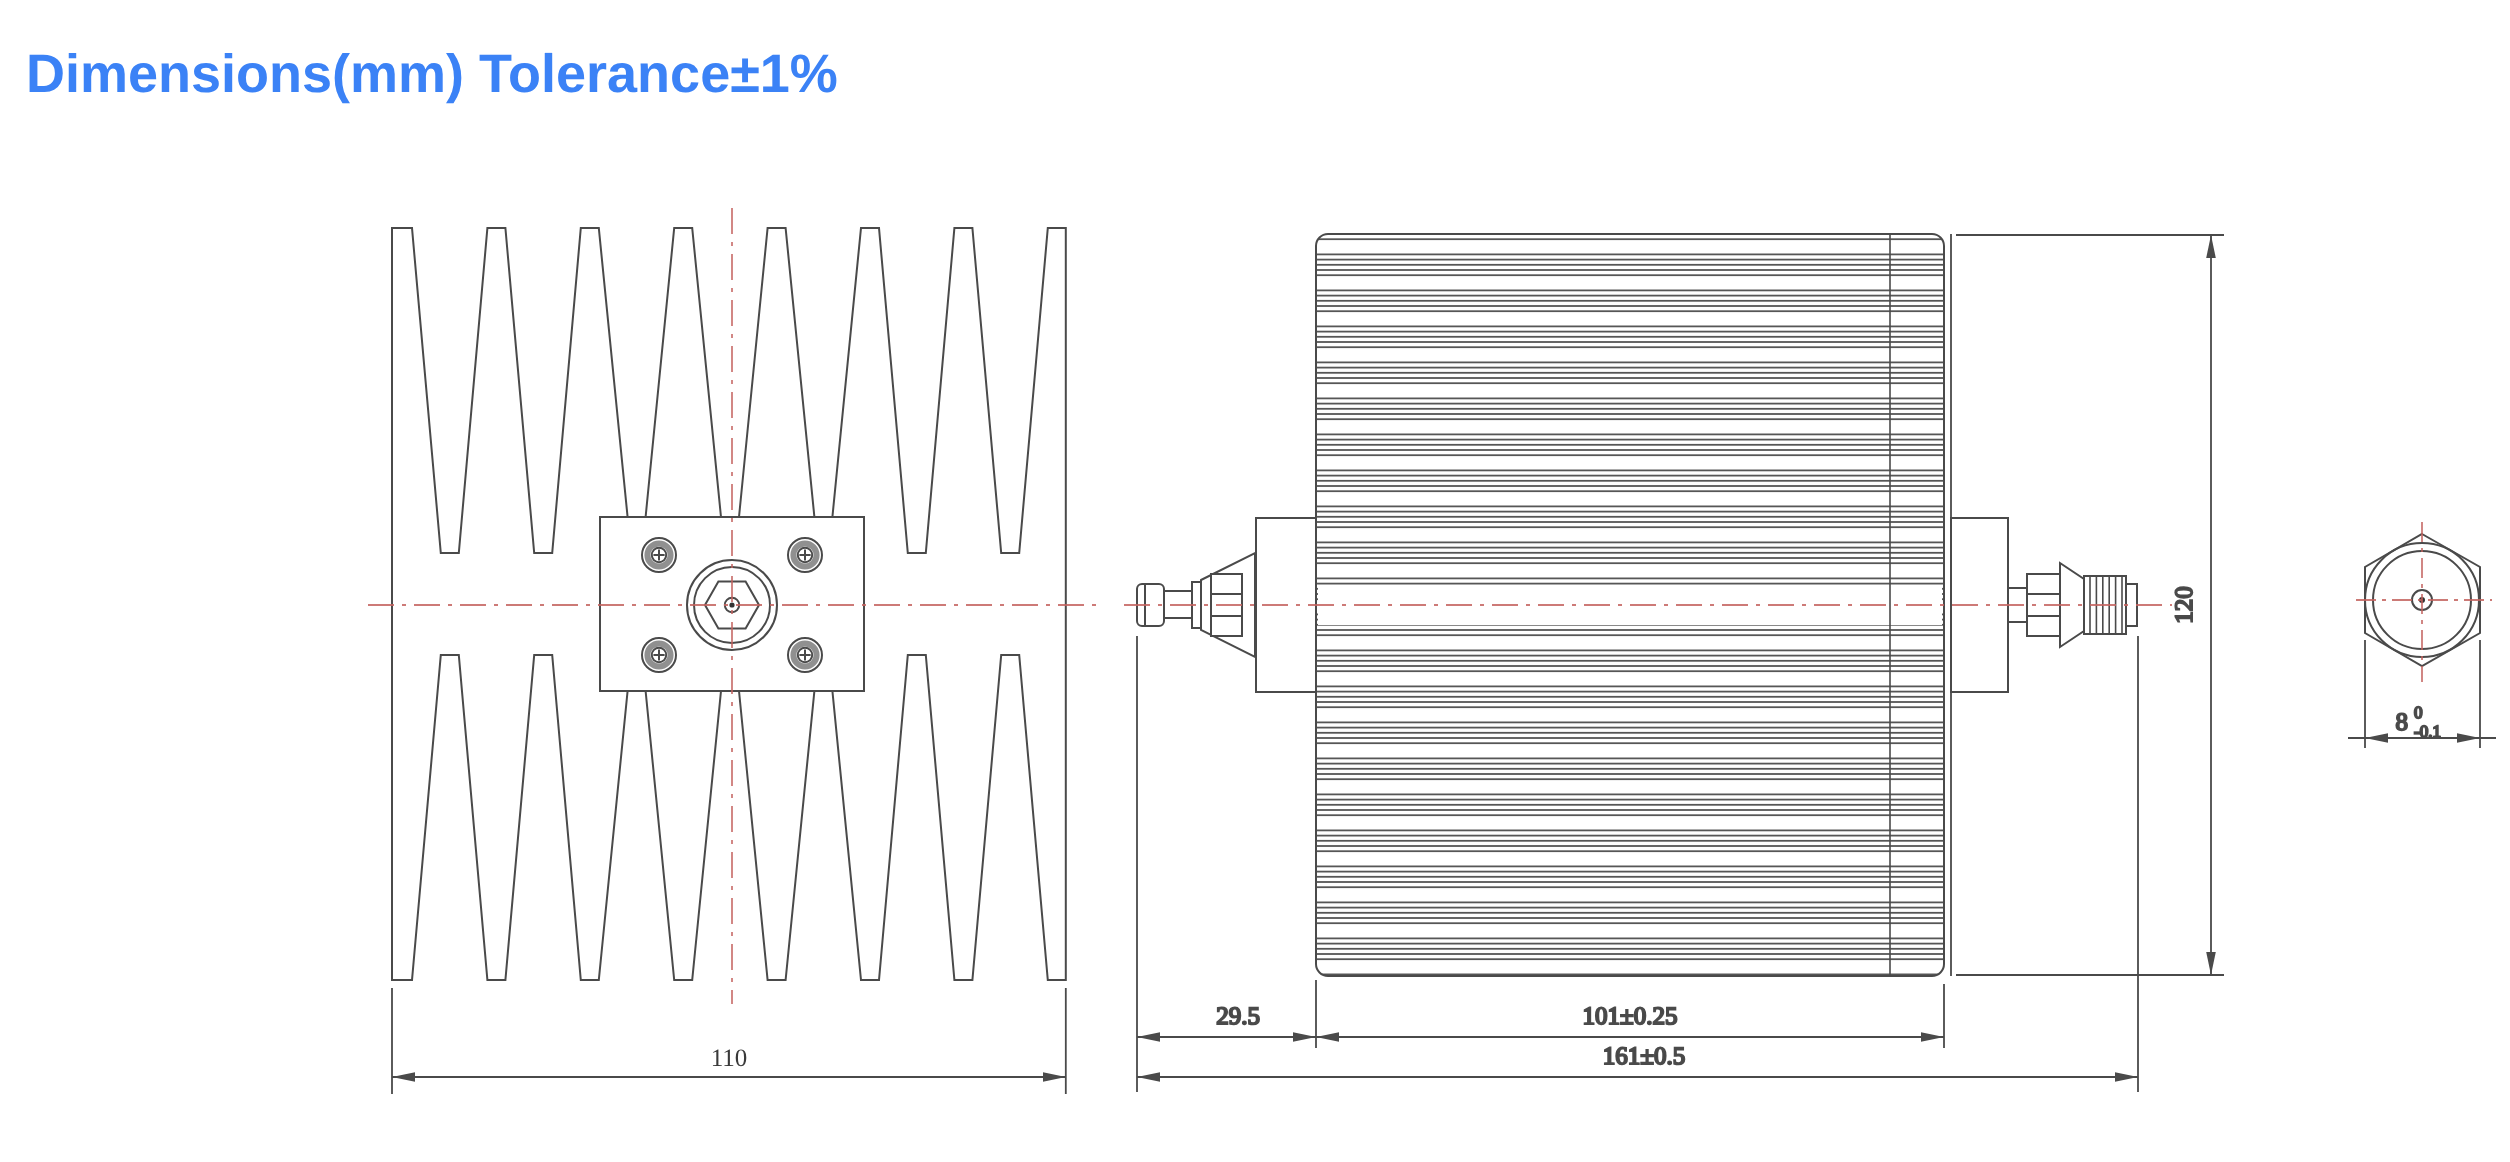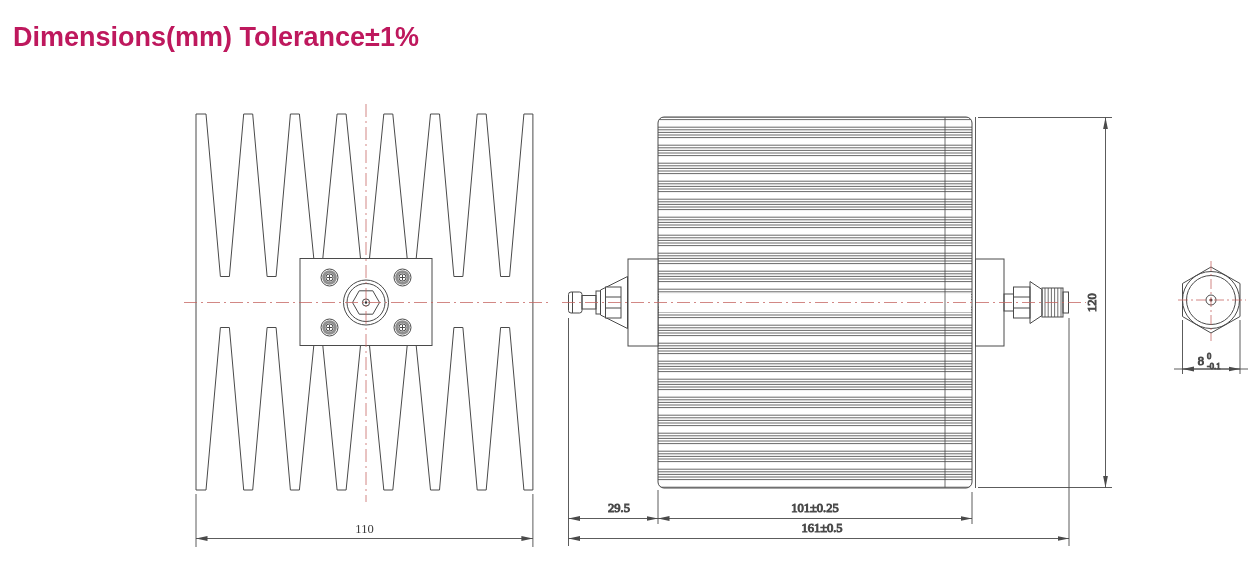--- a/index.html
+++ b/index.html
@@ -1,18 +1,18 @@
 <!DOCTYPE html>
 <html><head>
 <meta charset="utf-8">
 <style>
   html,body{margin:0;padding:0;background:#ffffff;}
   .page{position:relative;width:1255px;height:581px;background:#fff;overflow:hidden;
         font-family:"Liberation Sans", sans-serif;}
-  .title{position:absolute;left:13px;top:22px;font-size:27px;font-weight:bold;color:#be185d;
+  .title{position:absolute;left:13px;top:22px;font-size:27px;font-weight:bold;color:#3b82f6;
          letter-spacing:0px;}
   svg text{font-family:"Liberation Serif","DejaVu Serif",serif;fill:#3a3a3a;}
   .dimtxt{font-size:12.5px;}
   .toltxt{font-size:8.5px;}
 </style>
 </head>
 <body>
 
 <div class="page">
   <div class="title">Dimensions(mm) Tolerance±1%</div>

